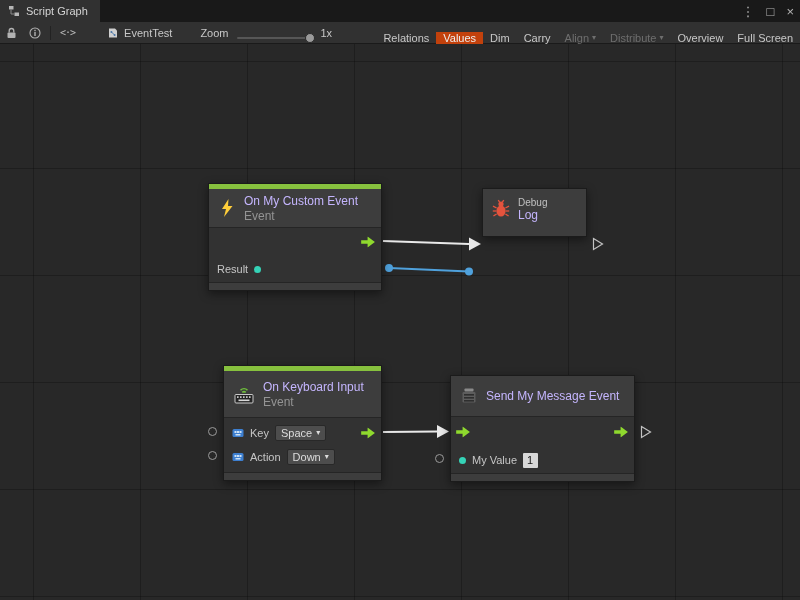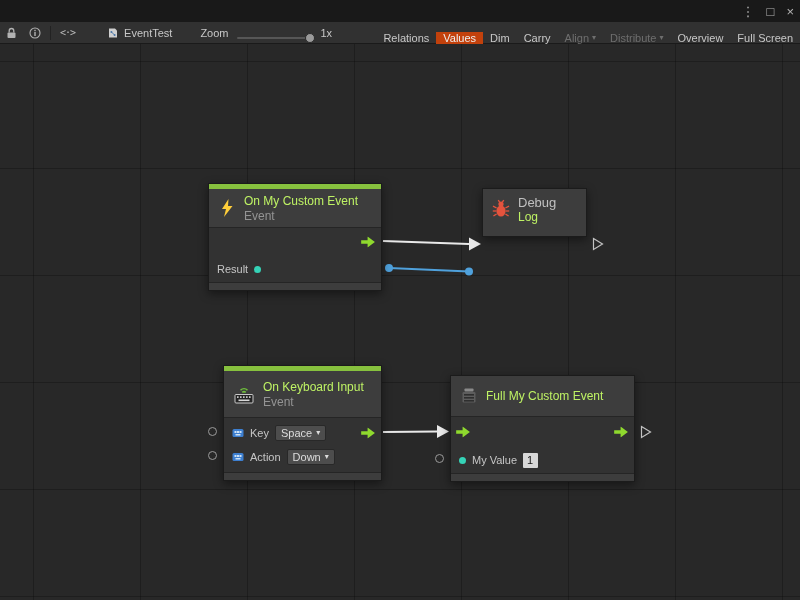--- a/index.html
+++ b/index.html
@@ -34,23 +34,23 @@
     background-image:linear-gradient(to right,rgba(0,0,0,.24) 1px,transparent 1px),
                      linear-gradient(to bottom,rgba(0,0,0,.24) 1px,transparent 1px);
     background-size:107px 107px;background-position:33px 17px}
   .wires{position:absolute;inset:0;pointer-events:none;z-index:1}
 
   
   .node{position:absolute;z-index:2;background:#323232;border:1px solid #1b1b1b;
     box-shadow:0 3px 9px rgba(0,0,0,.45);color:#c6c6c6;font-size:11px}
   .naccent{height:5px;background:var(--event-accent-green)}
   .nhead{background:#3d3d3d;display:flex;align-items:center;gap:7px;padding:0 8px}
-  .ntitle{font-size:12px;color:#bef264}
+  .ntitle{font-size:12px;color:#c4b5fd}
   .nsub{font-size:12px;color:#949494;margin-top:1px}
-  .nsur{font-size:13px;color:#c0c0c0}
+  .nsur{font-size:10px;color:#c0c0c0}
   .nbody{background:#323232;border-top:1px solid #252525;border-bottom:1px solid #252525}
   .nfoot{height:7px;background:#3d3d3d}
   .prow{position:relative;display:flex;align-items:center;padding:0 8px;gap:6px}
   .plabel{color:#c6c6c6}
   .farrow{display:block}
   .farrow.absr{position:absolute;right:5px;top:50%;transform:translateY(-50%)}
   .farrow.absl{position:absolute;left:5px;top:50%;transform:translateY(-50%)}
   .pdot{width:7px;height:7px;border-radius:50%;flex:0 0 auto}
   .pdot.teal{background:var(--port-teal)}
   .pdot.gray{background:#9a9a9a}
@@ -61,20 +61,28 @@
     min-width:15px;padding:0 4px;font-size:11px;border-radius:1px}
   .ring{position:absolute;z-index:2;width:9px;height:9px;border:1px solid #9a9a9a;border-radius:50%}
   .fl-tri{position:absolute;z-index:2}
 </style>
 </head>
 <body>
 
 <div class="window">
 
   <div class="titlebar">
+    <div class="tab">
+      <svg width="12" height="12" viewBox="0 0 12 12">
+        <rect x="1" y="1" width="4.5" height="3.5" fill="#b6b6b6"></rect>
+        <rect x="6.5" y="7.5" width="4.5" height="3.5" fill="#b6b6b6"></rect>
+        <path d="M3 4.5 V9 H6.5" stroke="#8a8a8a" fill="none" stroke-width="1"></path>
+      </svg>
+      <span>Script Graph</span>
+    </div>
     <div class="win-controls">
       <span>⋮</span>
       <span>□</span>
       <span>×</span>
     </div>
   </div>
 
   <div class="toolbar">
     <span class="ticon">
       <svg width="11" height="12" viewBox="0 0 11 12">
@@ -275,21 +283,21 @@
 
     <div class="node" style="left:450px;top:331px;width:185px">
       <div class="nhead" style="height:40px">
         <svg width="20" height="20" viewBox="0 0 20 20">
           <rect x="5.5" y="2.5" width="9" height="3" rx="0.8" fill="#8a8a8a"></rect>
           <rect x="3.5" y="6" width="13" height="10.5" rx="1.2" fill="#5d5d5d"></rect>
           <rect x="5" y="8" width="10" height="1.6" fill="#2e2e2e"></rect>
           <rect x="5" y="11" width="10" height="1.6" fill="#2e2e2e"></rect>
           <rect x="5" y="14" width="10" height="1.6" fill="#2e2e2e"></rect>
         </svg>
-        <div class="ntitle">Full My Custom Event</div>
+        <div class="ntitle">Send My Message Event</div>
       </div>
       <div class="nbody">
         <div class="prow" style="height:30px">
           <svg class="farrow absl" width="15" height="11" viewBox="0 0 16 12">
             <path d="M0 4 h7 V0 l8 6 -8 6 V8 H0 Z" fill="var(--flow-arrow-green)"></path>
           </svg>
           <svg class="farrow absr" width="15" height="11" viewBox="0 0 16 12">
             <path d="M0 4 h7 V0 l8 6 -8 6 V8 H0 Z" fill="var(--flow-arrow-green)"></path>
           </svg>
         </div>

